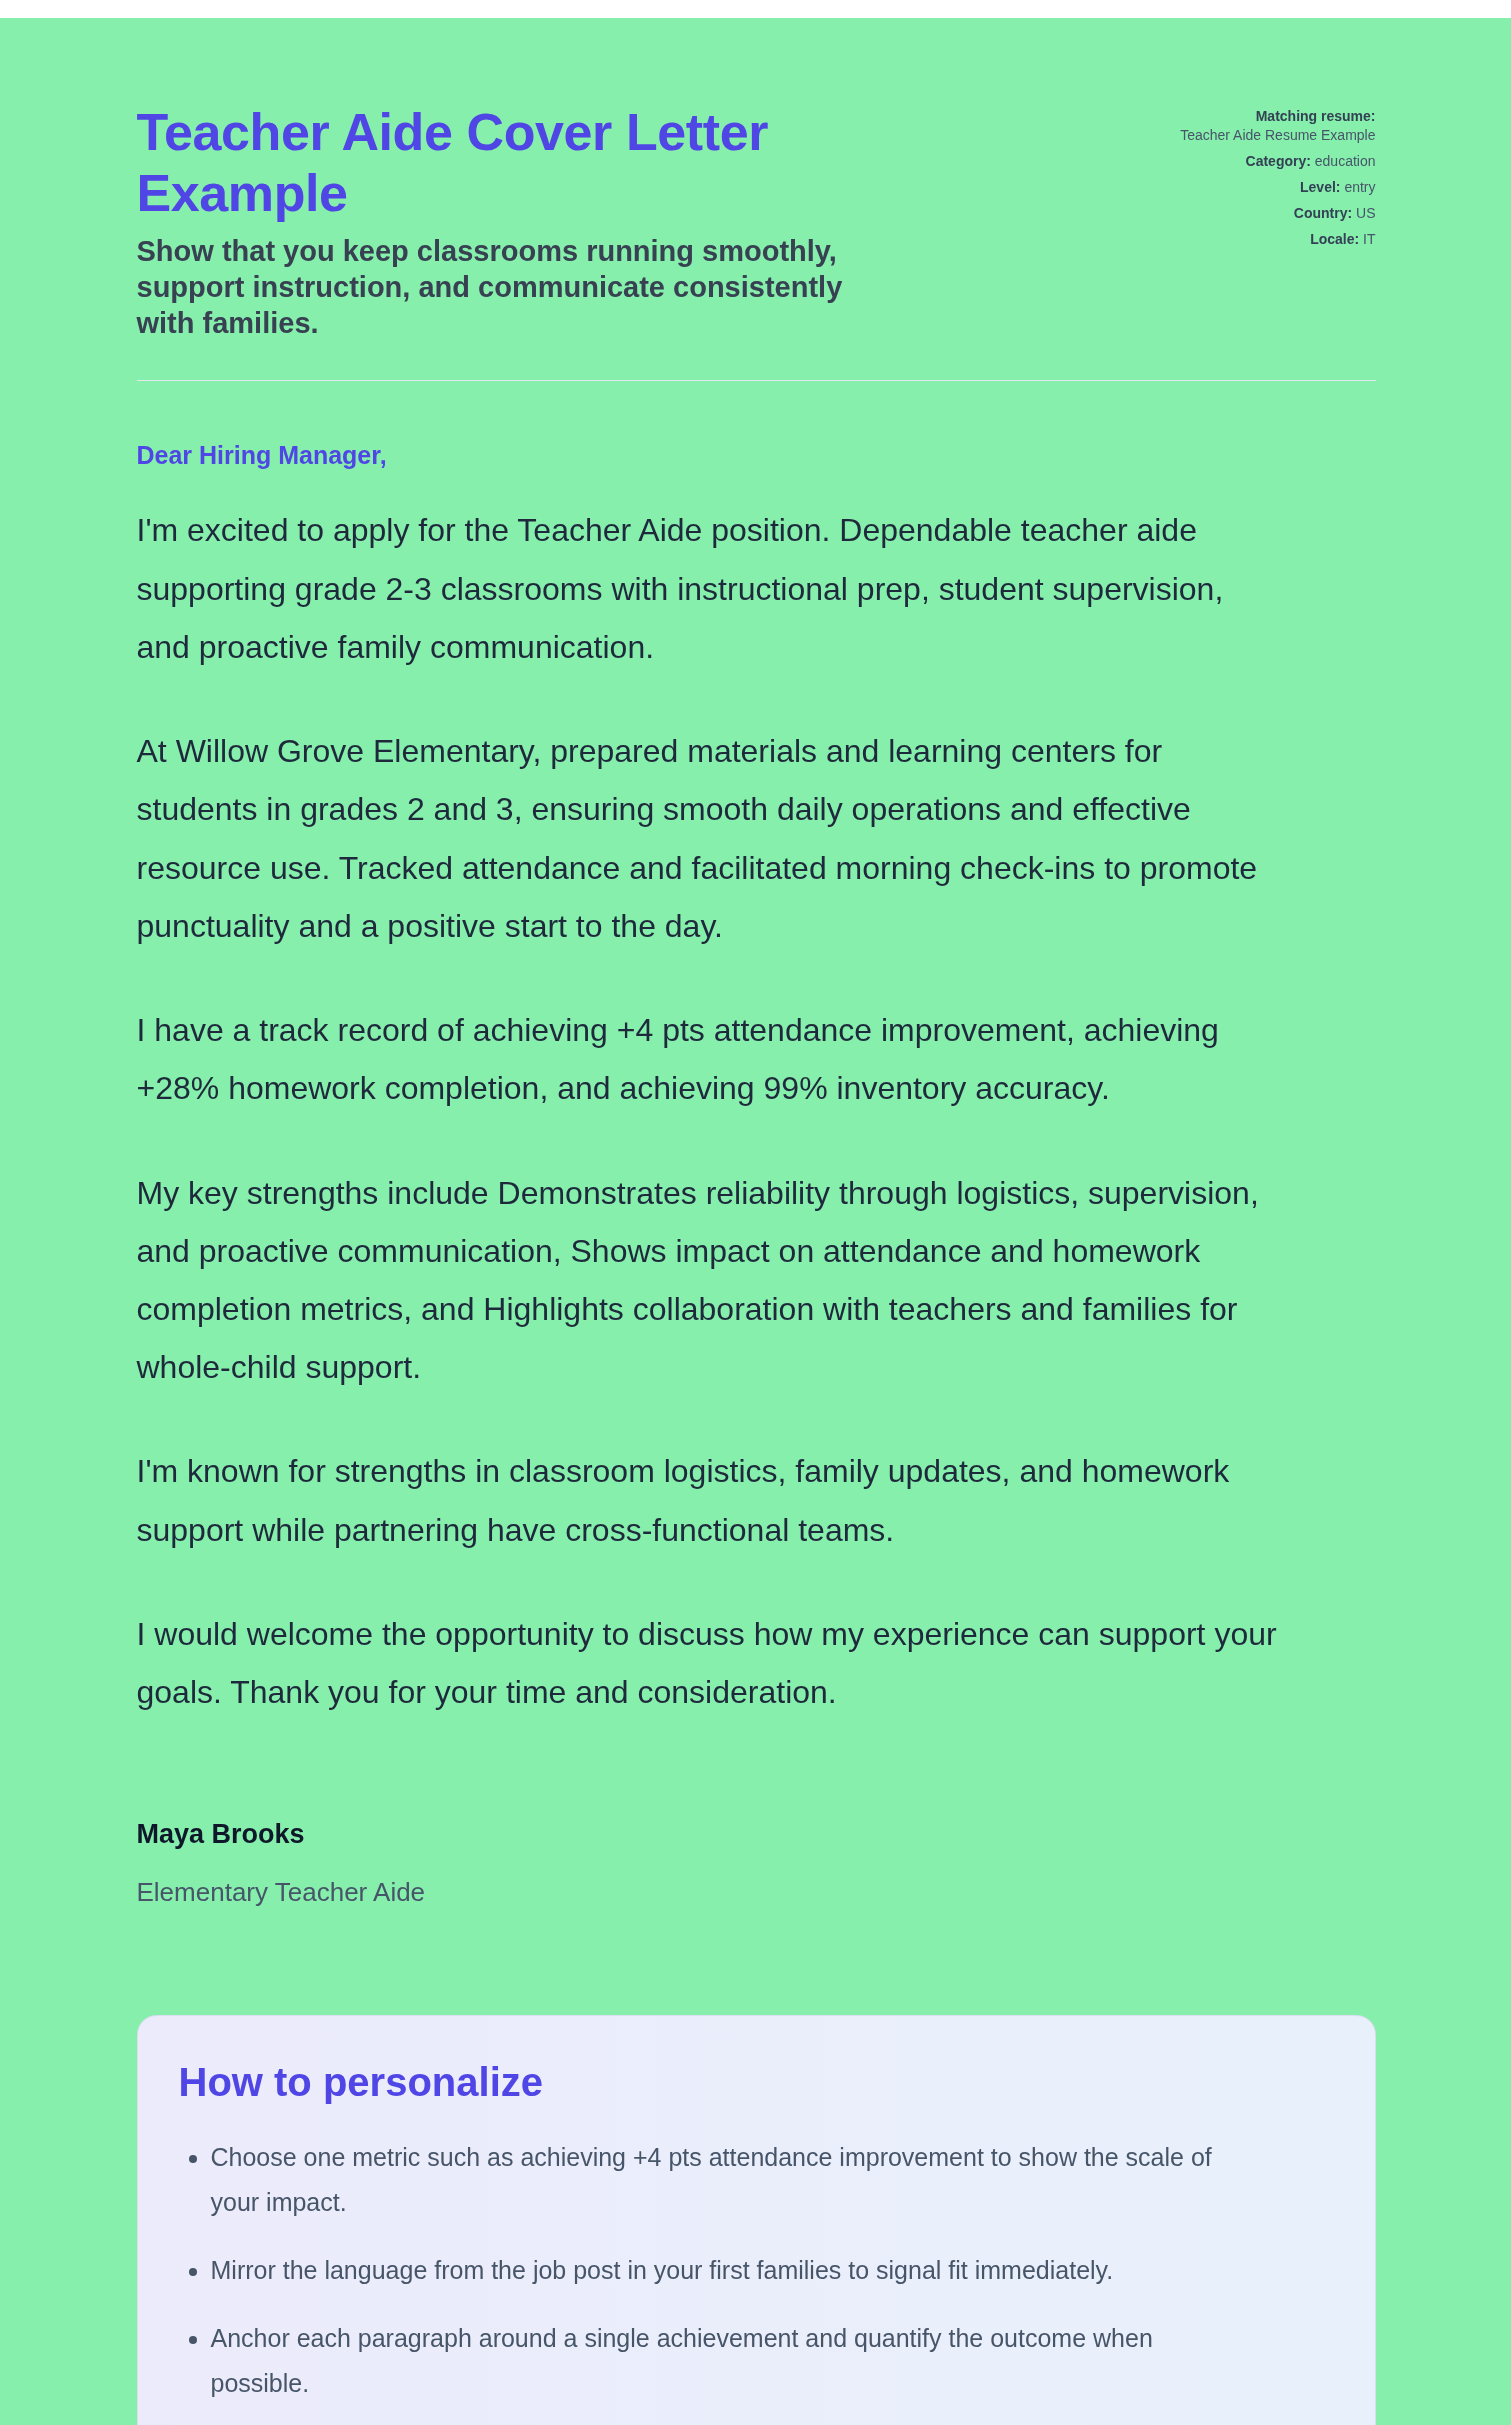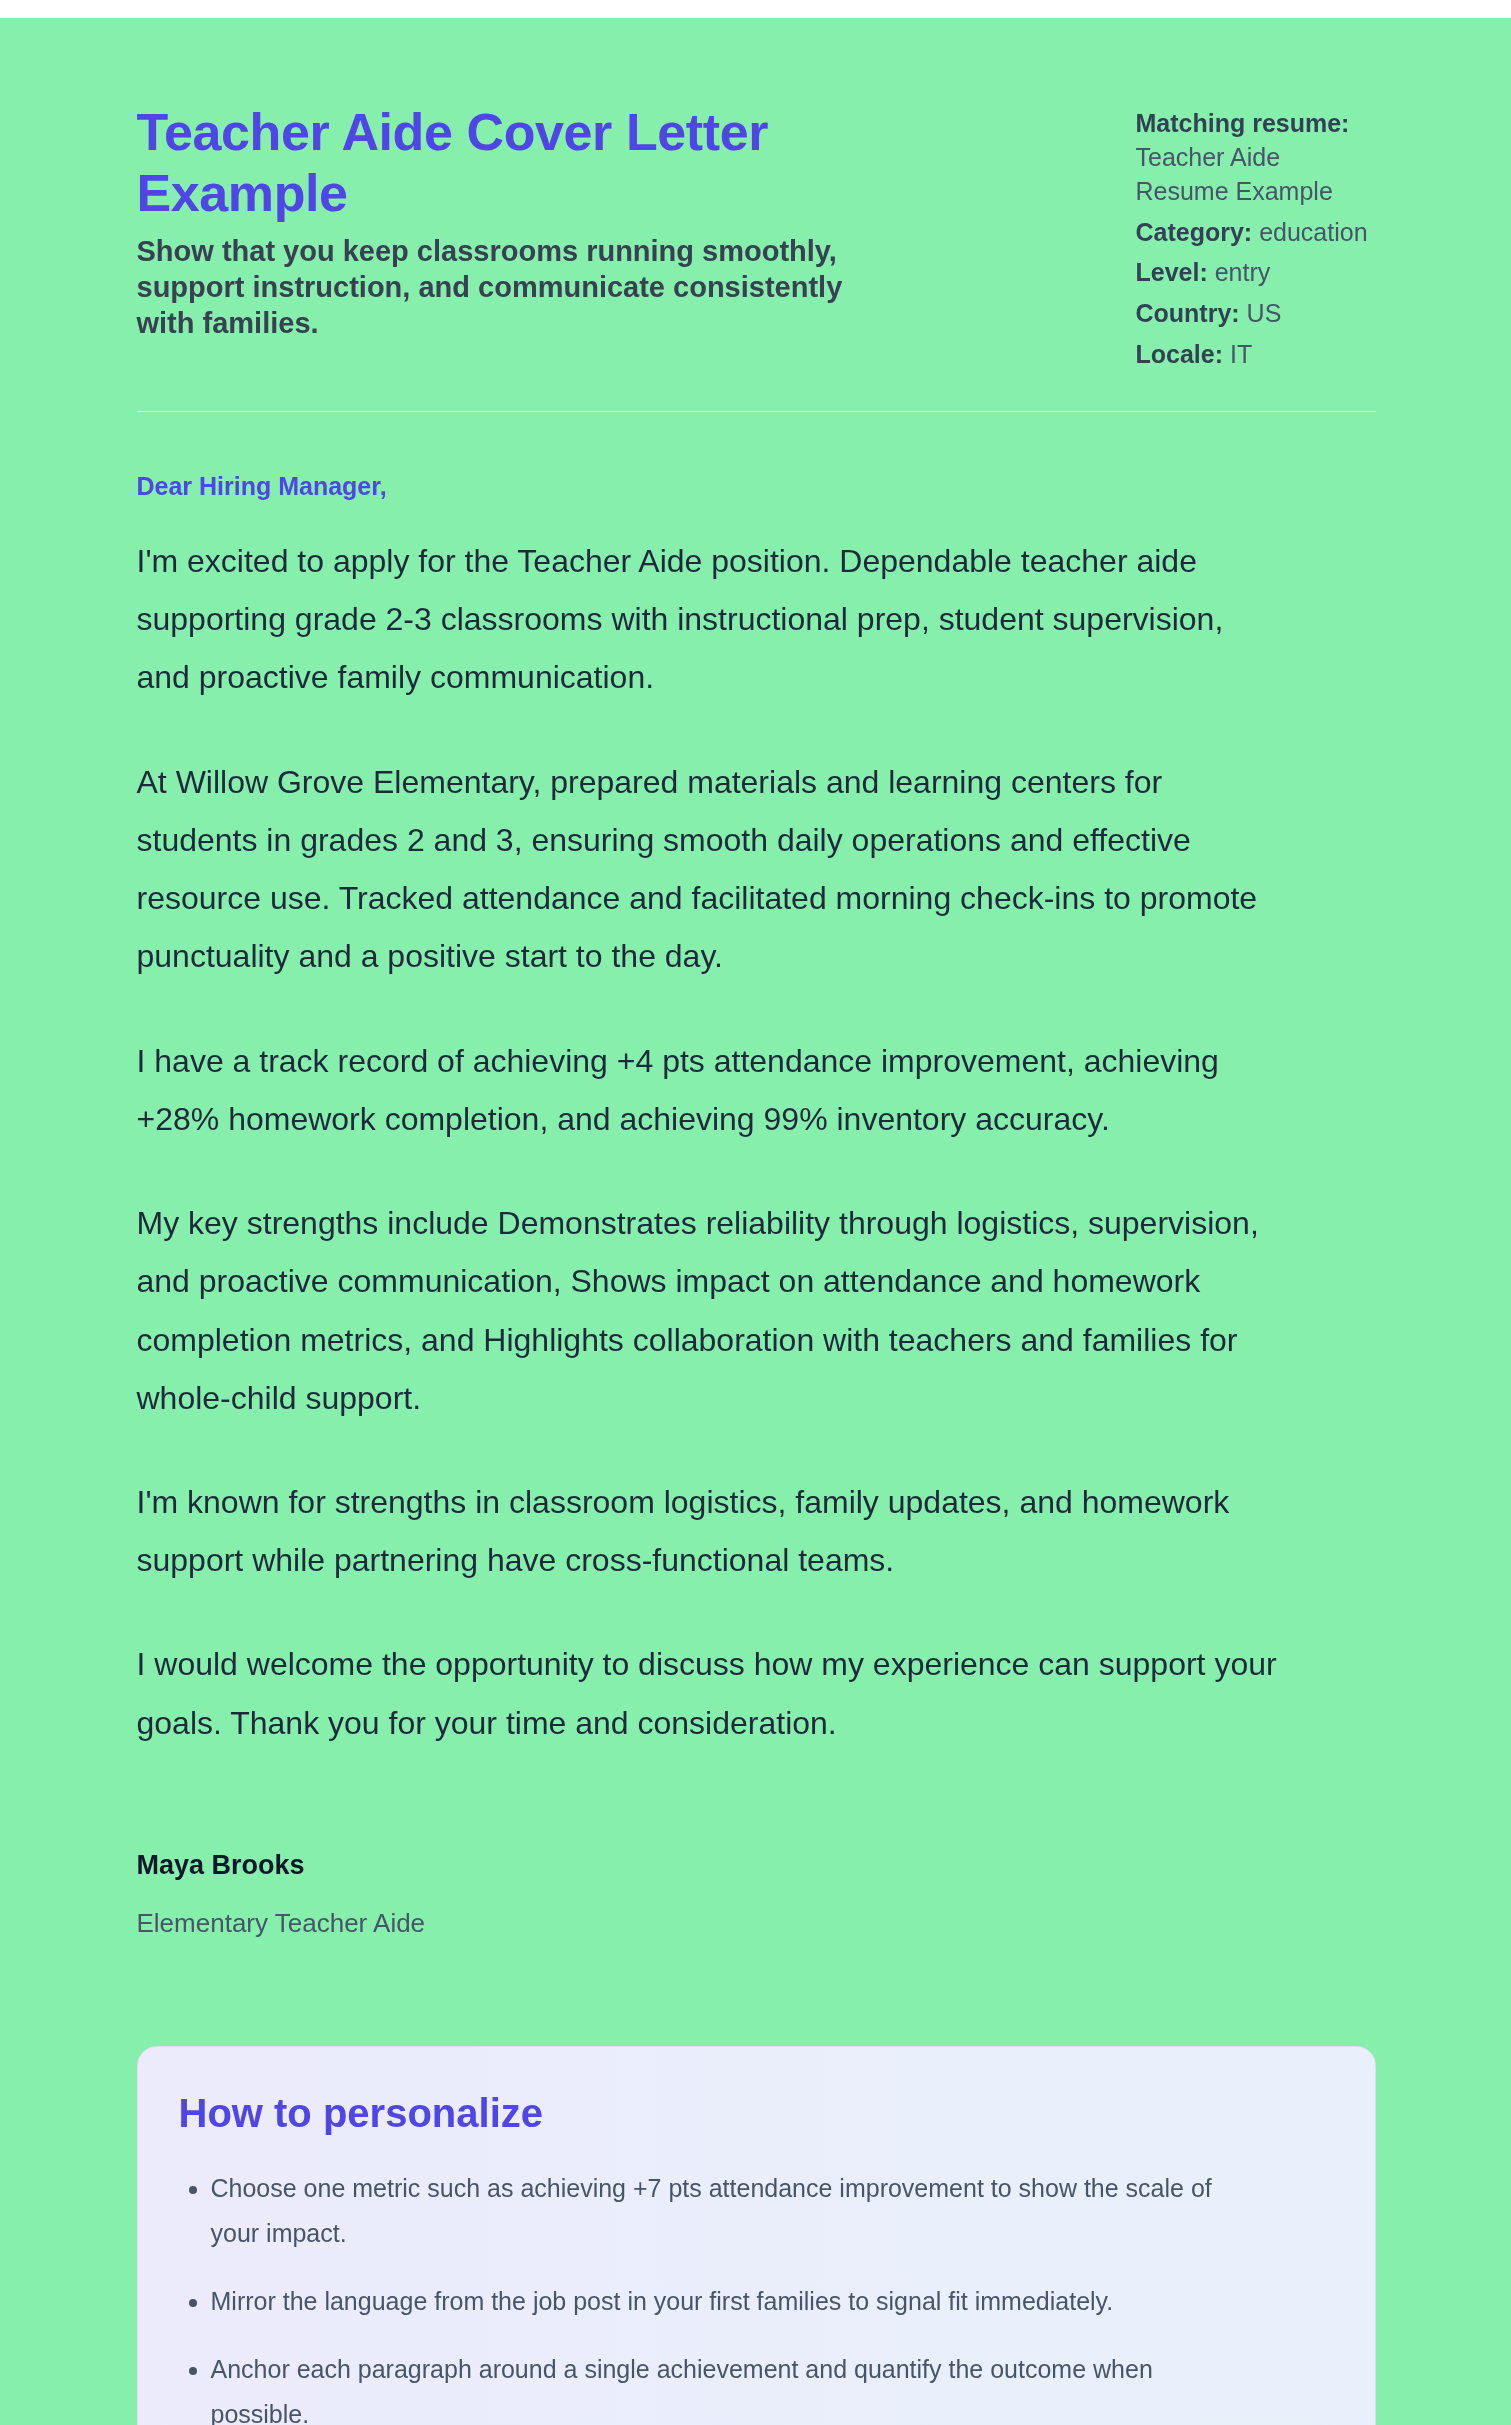--- a/index.html
+++ b/index.html
@@ -38,21 +38,22 @@
     max-width: 738px;
     font-size: 29px;
     line-height: 1.25;
     font-weight: 700;
     color: #374151;
   }
   .meta {
     flex: 0 0 auto;
     width: 240px;
     padding-top: 5.3px;
-    font-size: 25px;
+    text-align: right;
+    font-size: 14px;
     line-height: 1.35;
     color: #475569;
   }
   .meta-label { font-weight: 700; color: #334155; }
   .meta-resume .meta-label { display: block; }
   .meta-row { margin-top: 7.1px; }
 
   .divider {
     border: none;
     border-top: 1.8px solid #e2e8f0;
@@ -171,21 +172,21 @@
       <div class="signature">
         <p class="sig-name">Maya Brooks</p>
         <p class="sig-role">Elementary Teacher Aide</p>
       </div>
     </section>
 
 
     <section class="personalize-box">
       <h2 class="box-title">How to personalize</h2>
       <ul class="box-list">
-        <li class="box-item">Choose one metric such as achieving +7 pts attendance improvement to show the scale of your impact.</li>
+        <li class="box-item">Choose one metric such as achieving +4 pts attendance improvement to show the scale of your impact.</li>
         <li class="box-item">Mirror the language from the job post in your first families to signal fit immediately.</li>
         <li class="box-item">Anchor each paragraph around a single achievement and quantify the outcome when possible.</li>
       </ul>
     </section>
 
   </div>
 </div>
 
 
 </body></html>

